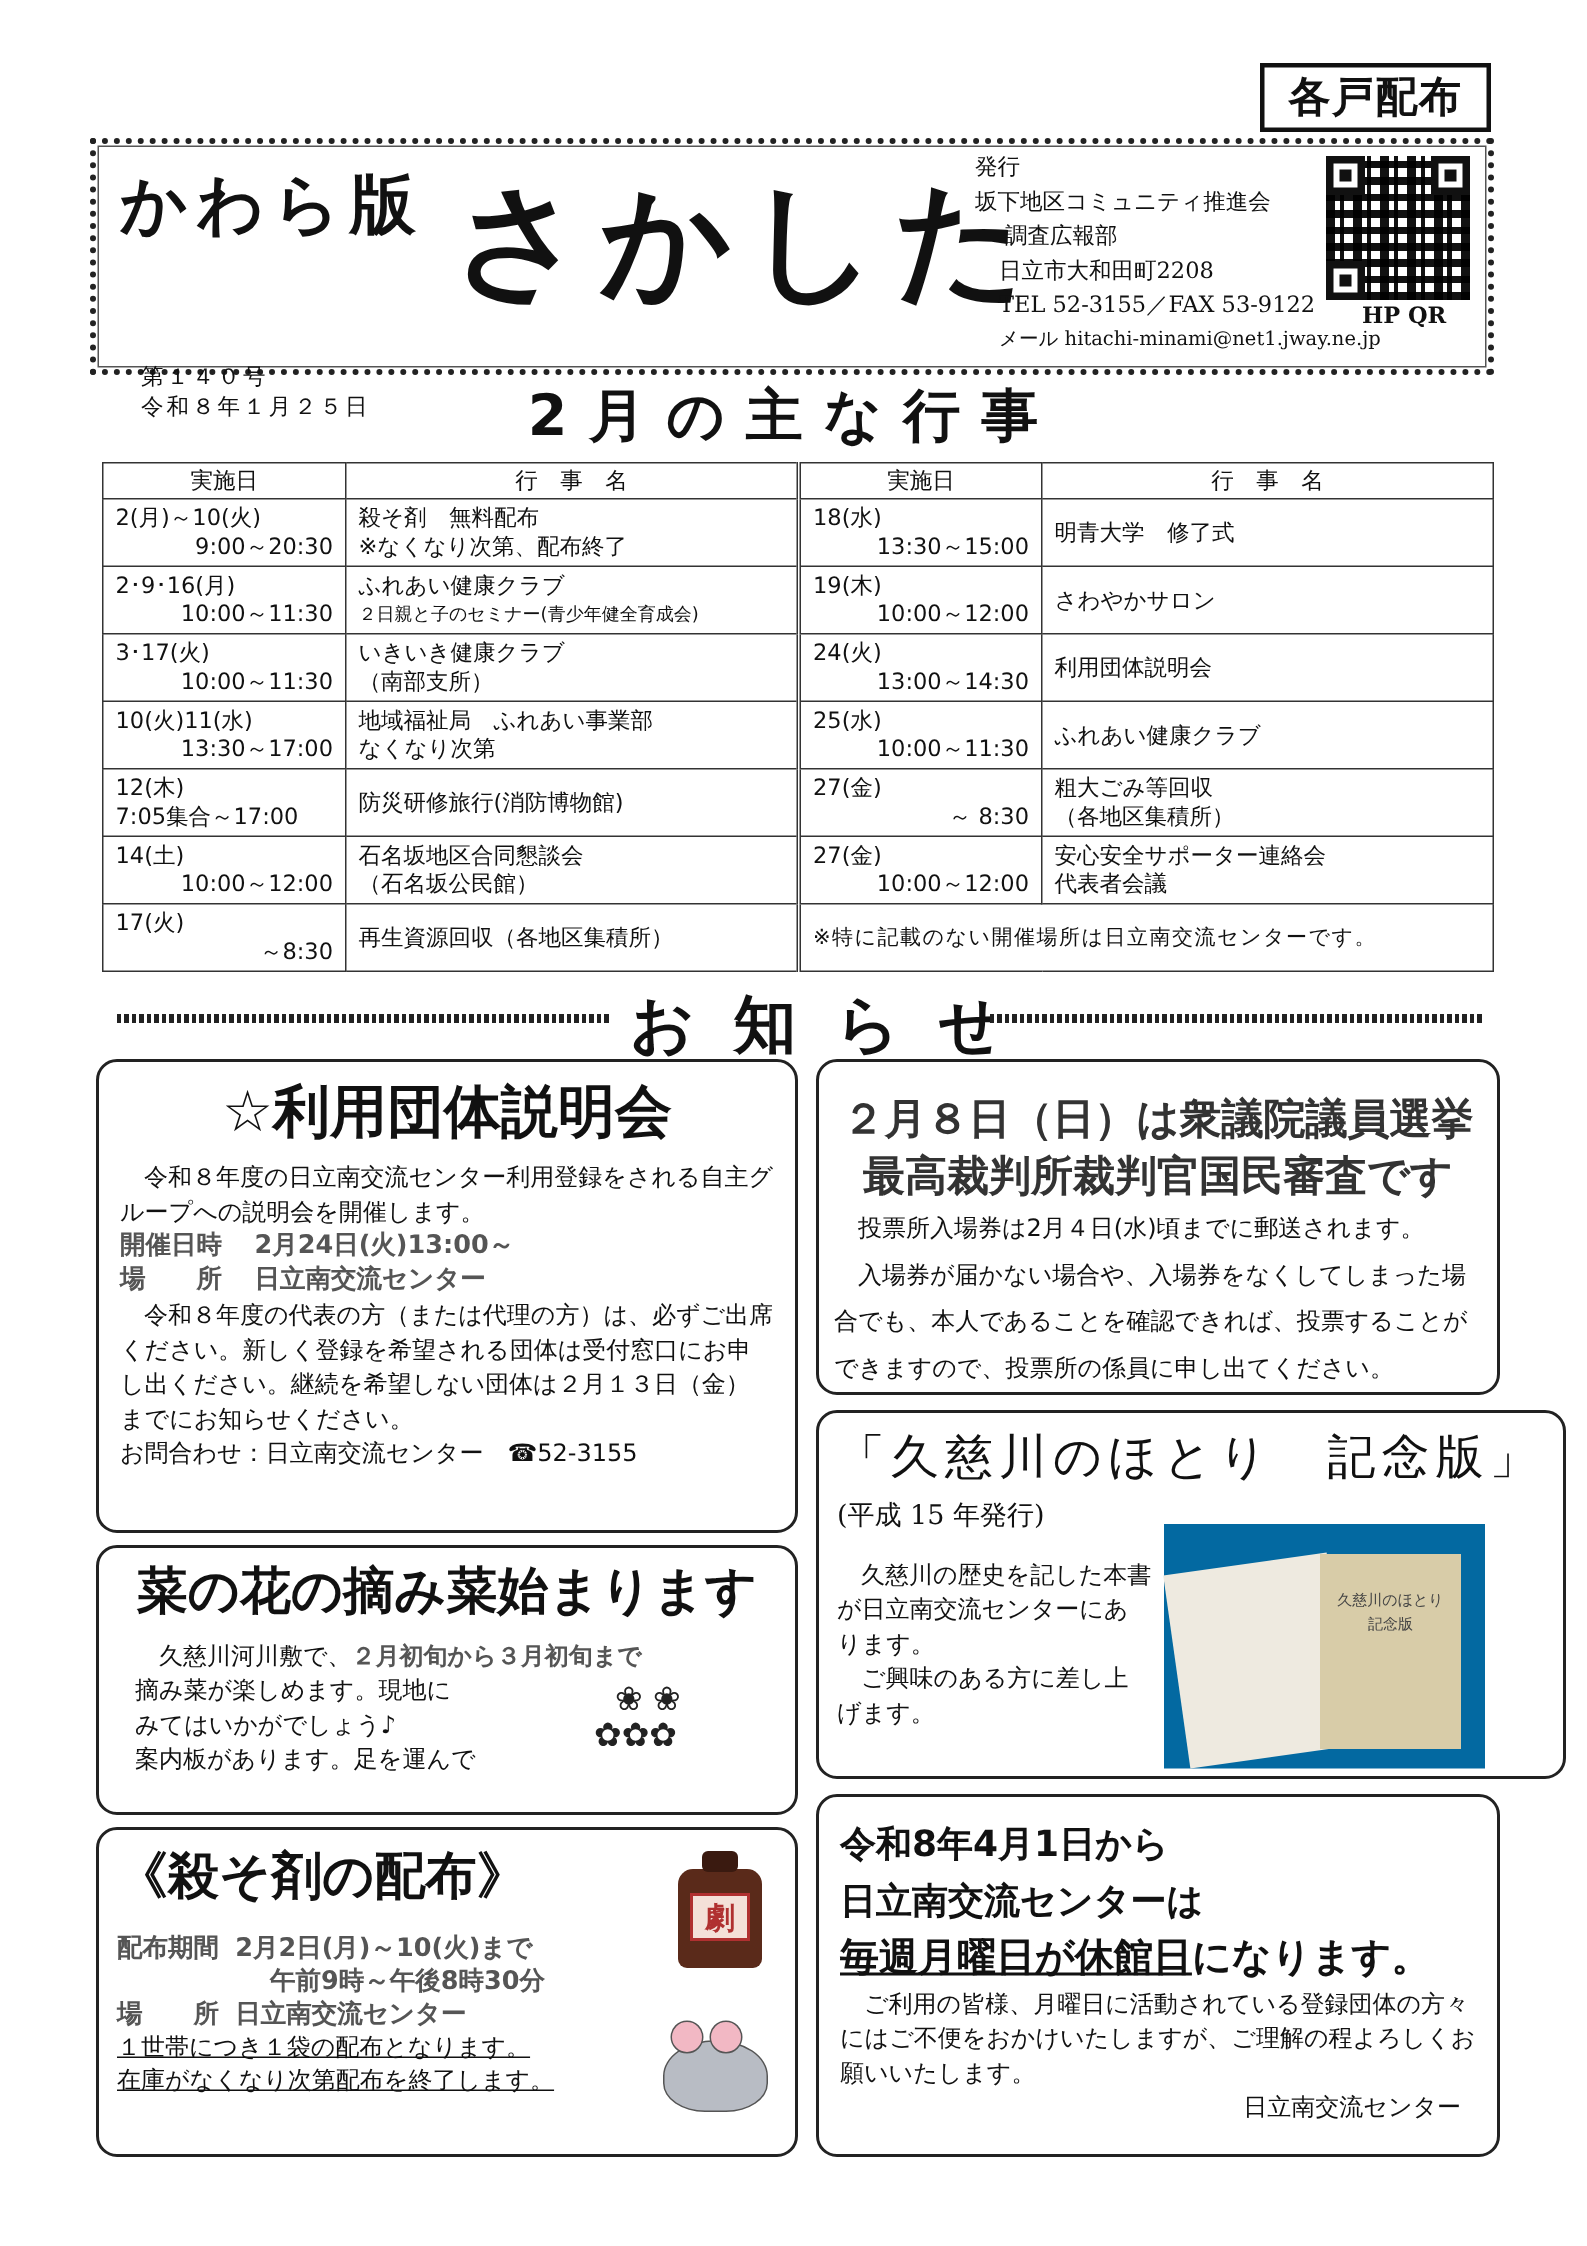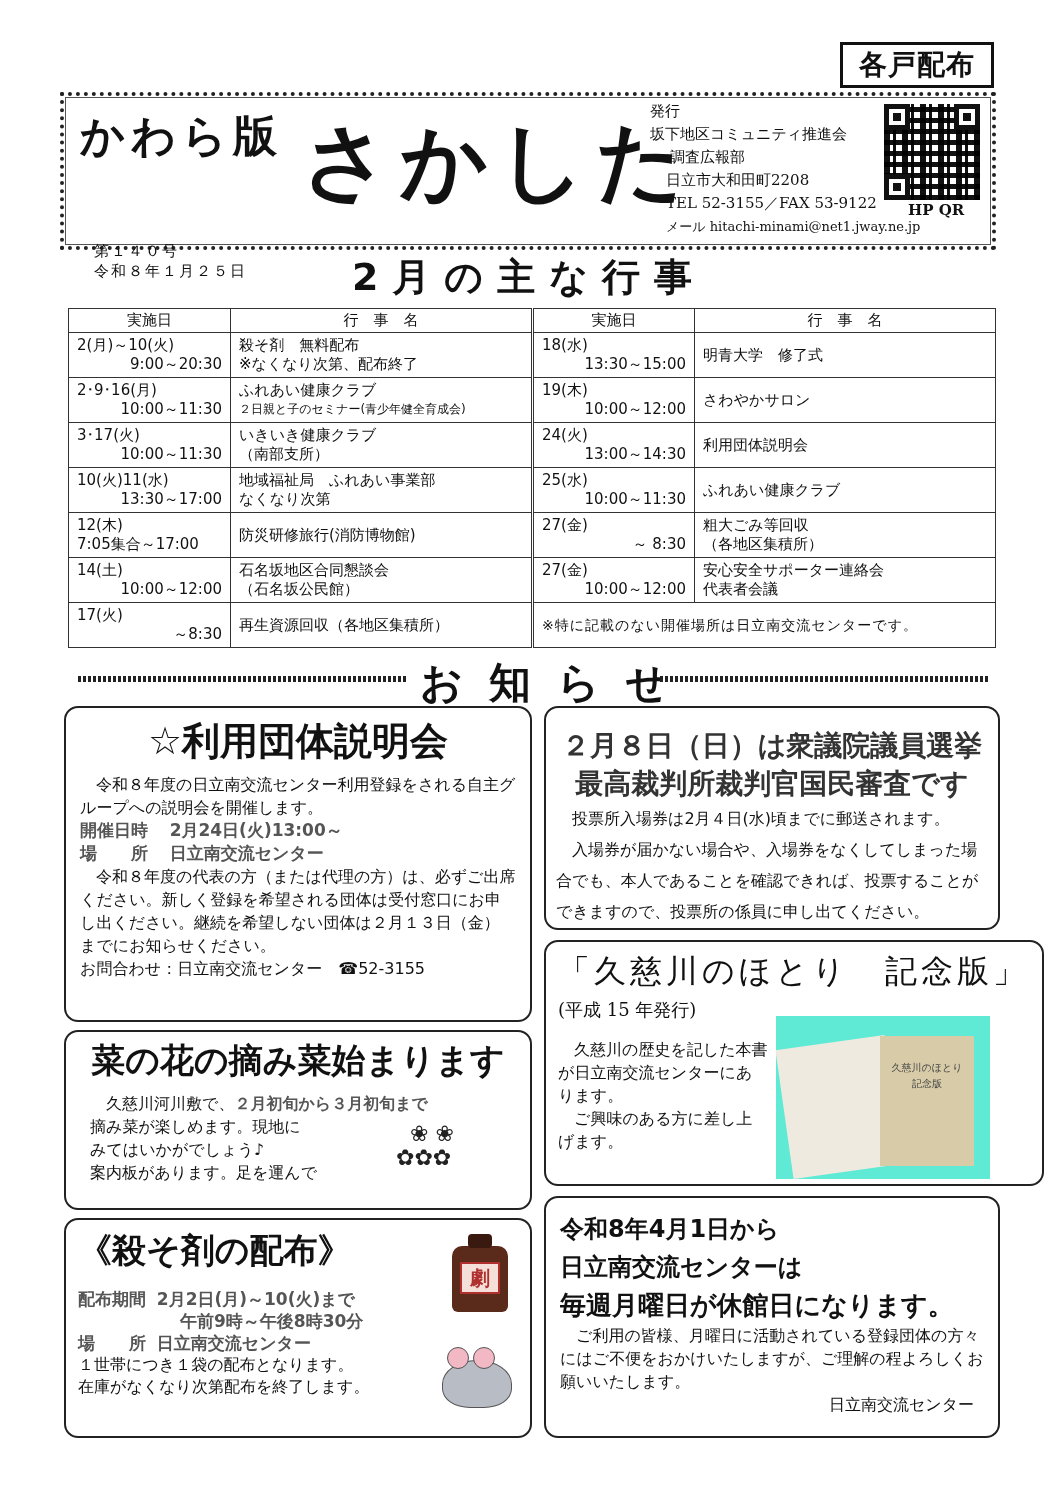--- a/index.html
+++ b/index.html
@@ -42,33 +42,33 @@
   .events td.nm { width: 302px; }
   .events .small { font-size: 12px; }
   .events .r { text-align: right; display: block; }
   .events tr { height: 45px; }
 
   
   .box { border: 2px solid #222; border-radius: 14px; background: #fff; }
   .box-title { font-weight: bold; text-align: center; }
   .p { font-size: 16px; line-height: 23px; }
   .lbl-gray { color: #555; font-weight: bold; }
-  .u { }
+  .u { text-decoration: underline; }
 
   .box1 { left: 64px; top: 706px; width: 468px; height: 316px; padding: 8px 14px; }
   .box1 .box-title { font-size: 38px; margin-bottom: 6px; }
   .box2 { left: 544px; top: 706px; width: 456px; height: 224px; padding: 19px 10px; }
   .box2 .box-title { font-size: 28px; line-height: 38px; color: #333; }
   .box2 .p { line-height: 31px; }
   .box3 { left: 64px; top: 1030px; width: 468px; height: 180px; padding: 6px 24px; }
   .box3 .box-title { font-size: 34px; margin-bottom: 8px; }
   .box4 { left: 544px; top: 940px; width: 500px; height: 246px; padding: 8px 12px; }
   .box4 .bt { font-family: "DejaVu Serif", serif; font-size: 32px; letter-spacing: 4px; }
   .box4 .sub { font-family: "DejaVu Serif", serif; font-size: 18px; margin: 4px 0 16px; }
-  .book { left: 230px; top: 74px; width: 214px; height: 163px; background: #5eead4; }
+  .book { left: 230px; top: 74px; width: 214px; height: 163px; background: #0369a1; }
   .book .page { position: absolute; background: #eeeae0; }
   .book .cover { position: absolute; left: 104px; top: 20px; width: 94px; height: 130px; background: #d8cca8; font-family: "DejaVu Serif", serif; font-size: 10px; color: #444; text-align: center; padding-top: 24px; line-height: 16px; }
   .box5 { left: 64px; top: 1218px; width: 468px; height: 220px; padding: 8px 12px; }
   .box5 .box-title { font-size: 34px; text-align: left; margin-bottom: 14px; }
   .box5 .p { line-height: 22px; }
   .box6 { left: 544px; top: 1196px; width: 456px; height: 242px; padding: 12px 14px; }
   .box6 .h { font-weight: bold; font-size: 24px; line-height: 38px; }
   .box6 .sig { text-align: right; padding-right: 10px; }
 
   

